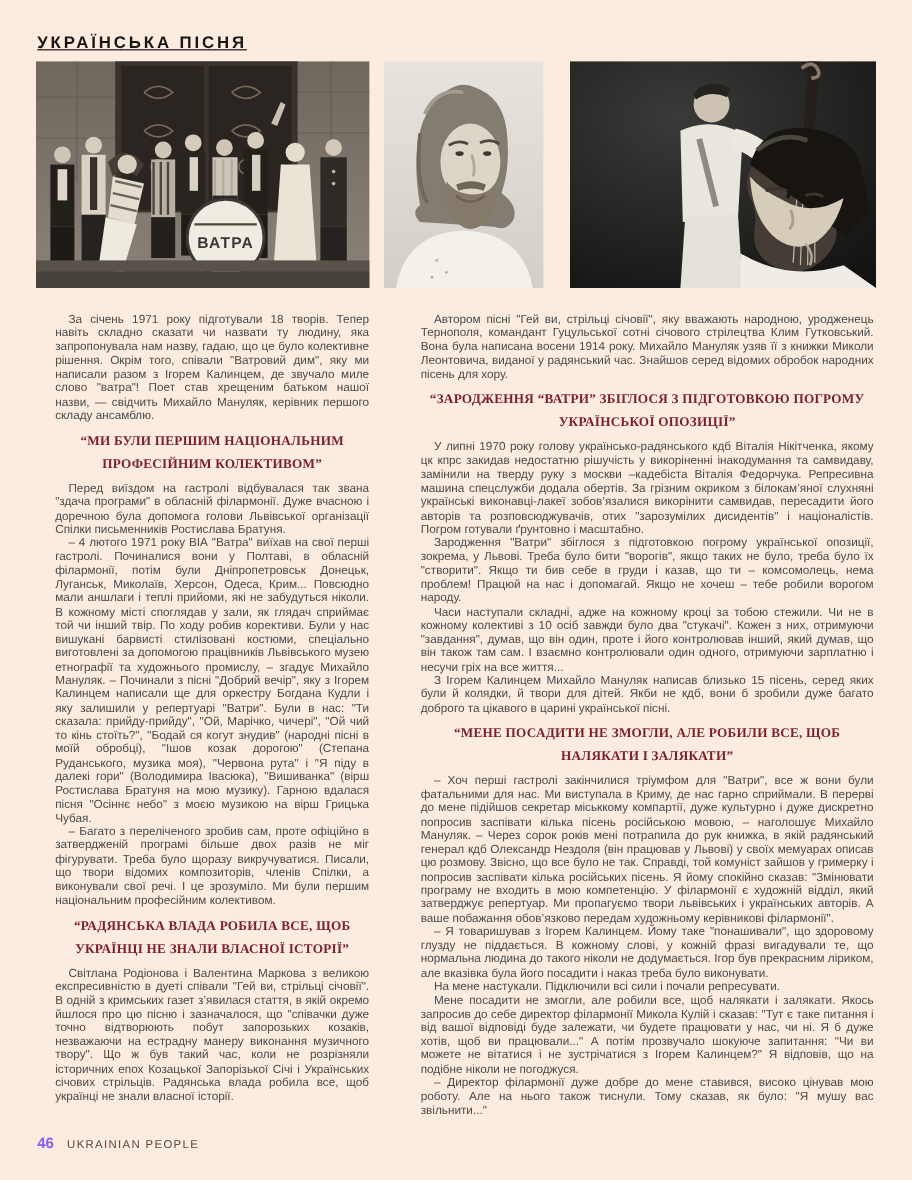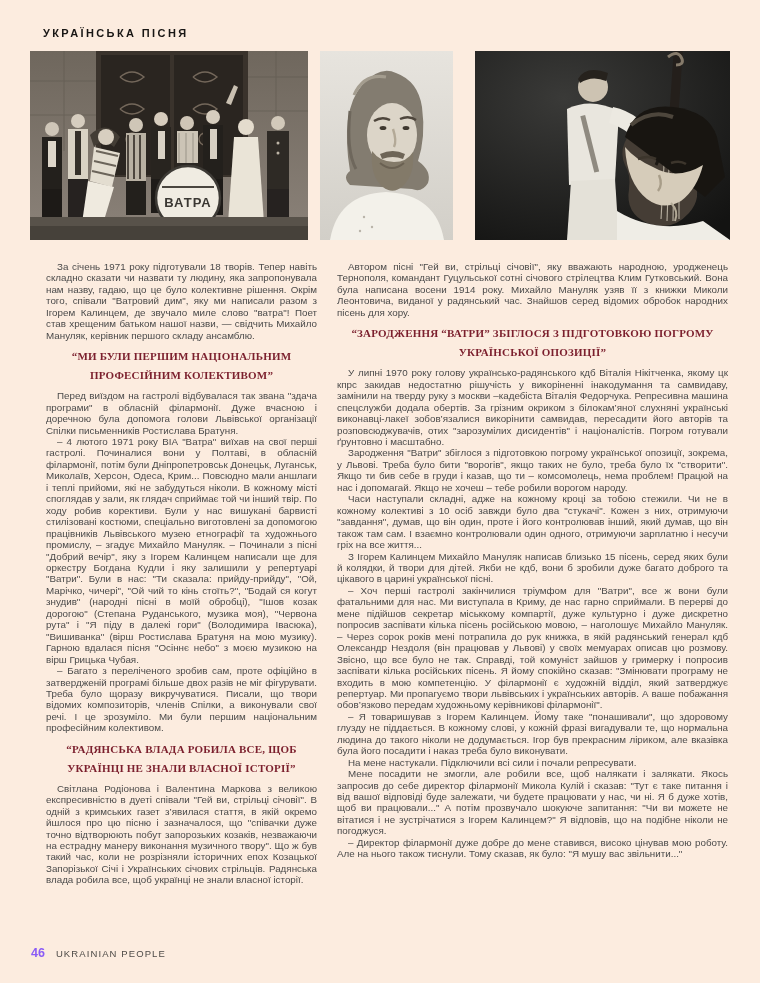--- a/index.html
+++ b/index.html
@@ -11,35 +11,36 @@
   }
   *{margin:0;padding:0;box-sizing:border-box}
   html,body{width:760px;height:983px}
   body{
     position:relative;
     background:var(--background,#fcecdf);
     font-family:"Liberation Sans",sans-serif;
     overflow:hidden;
   }
   .kicker{
-    position:absolute;top:27px;left:43px;
-    font-size:11px;font-weight:bold;letter-spacing:2.4px;
+    position:absolute;top:27px;left:31px;
+    font-size:14px;font-weight:bold;letter-spacing:2.4px;
     color:var(--header-ink,#181614);
+    text-decoration:underline;
   }
   .photo-row{
     position:absolute;top:51px;left:30px;width:700px;height:189px;
     display:flex;
   }
   .photo{height:189px;display:block;flex:none}
   .photo.p1{width:278px;margin-right:12px}
   .photo.p2{width:133px;margin-right:22px}
   .photo.p3{width:255px}
   .columns{
     position:absolute;top:261px;left:46px;width:682px;
-    display:flex;align-items:flex-start;
+    display:flex;align-items:flex-start;gap:23px;
   }
   .col{color:var(--body-ink,#4a4a4a)}
   .col-left{width:271px;margin-right:20px}
   .col-right{width:391px}
   .para{
     font-size:9.8px;line-height:11.45px;text-align:justify;
     text-indent:11px;
   }
   .subhead{
     font-family:"Liberation Serif",serif;
@@ -256,20 +257,21 @@
       <h3 class="subhead">“РАДЯНСЬКА ВЛАДА РОБИЛА ВСЕ, ЩОБ УКРАЇНЦІ НЕ ЗНАЛИ ВЛАСНОЇ ІСТОРІЇ”</h3>
       <p class="para">Світлана Родіонова і Валентина Маркова з великою експресивністю в дуеті співали "Гей ви, стрільці січовії". В одній з кримських газет з’явилася стаття, в якій окремо йшлося про цю пісню і зазначалося, що "співачки дуже точно відтворюють побут запорозьких козаків, незважаючи на естрадну манеру виконання музичного твору". Що ж був такий час, коли не розрізняли історичних епох Козацької Запорізької Січі і Українських січових стрільців. Радянська влада робила все, щоб українці не знали власної історії.</p>
     </div>
   <div class="col col-right">
       <p class="para">Автором пісні "Гей ви, стрільці січовії", яку вважають народною, уродженець Тернополя, командант Гуцульської сотні січового стрілецтва Клим Гутковський. Вона була написана восени 1914 року. Михайло Мануляк узяв її з книжки Миколи Леонтовича, виданої у радянський час. Знайшов серед відомих обробок народних пісень для хору.</p>
       <h3 class="subhead">“ЗАРОДЖЕННЯ “ВАТРИ” ЗБІГЛОСЯ З ПІДГОТОВКОЮ ПОГРОМУ УКРАЇНСЬКОЇ ОПОЗИЦІЇ”</h3>
       <p class="para">У липні 1970 року голову українсько-радянського кдб Віталія Нікітченка, якому цк кпрс закидав недостатню рішучість у викоріненні інакодумання та самвидаву, замінили на тверду руку з москви –кадебіста Віталія Федорчука. Репресивна машина спецслужби додала обертів. За грізним окриком з білокам’яної слухняні українські виконавці-лакеї зобов’язалися викорінити самвидав, пересадити його авторів та розповсюджувачів, отих "зарозумілих дисидентів" і націоналістів. Погром готували ґрунтовно і масштабно.</p>
       <p class="para">Зародження "Ватри" збіглося з підготовкою погрому української опозиції, зокрема, у Львові. Треба було бити "ворогів", якщо таких не було, треба було їх "створити". Якщо ти бив себе в груди і казав, що ти – комсомолець, нема проблем! Працюй на нас і допомагай. Якщо не хочеш – тебе робили ворогом народу.</p>
       <p class="para">Часи наступали складні, адже на кожному кроці за тобою стежили. Чи не в кожному колективі з 10 осіб завжди було два "стукачі". Кожен з них, отримуючи "завдання", думав, що він один, проте і його контролював інший, який думав, що він також там сам. І взаємно контролювали один одного, отримуючи зарплатню і несучи гріх на все життя...</p>
       <p class="para">З Ігорем Калинцем Михайло Мануляк написав близько 15 пісень, серед яких були й колядки, й твори для дітей. Якби не кдб, вони б зробили дуже багато доброго та цікавого в царині української пісні.</p>
+      <h3 class="subhead">“МЕНЕ ПОСАДИТИ НЕ ЗМОГЛИ, АЛЕ РОБИЛИ ВСЕ, ЩОБ НАЛЯКАТИ І ЗАЛЯКАТИ”</h3>
       <p class="para">– Хоч перші гастролі закінчилися тріумфом для "Ватри", все ж вони були фатальними для нас. Ми виступала в Криму, де нас гарно сприймали. В перерві до мене підійшов секретар міськкому компартії, дуже культурно і дуже дискретно попросив заспівати кілька пісень російською мовою, – наголошує Михайло Мануляк. – Через сорок років мені потрапила до рук книжка, в якій радянський генерал кдб Олександр Нездоля (він працював у Львові) у своїх мемуарах описав цю розмову. Звісно, що все було не так. Справді, той комуніст зайшов у гримерку і попросив заспівати кілька російських пісень. Я йому спокійно сказав: "Змінювати програму не входить в мою компетенцію. У філармонії є художній відділ, який затверджує репертуар. Ми пропагуємо твори львівських і українських авторів. А ваше побажання обов’язково передам художньому керівникові філармонії".</p>
       <p class="para">– Я товаришував з Ігорем Калинцем. Йому таке "понашивали", що здоровому глузду не піддається. В кожному слові, у кожній фразі вигадували те, що нормальна людина до такого ніколи не додумається. Ігор був прекрасним ліриком, але вказівка була його посадити і наказ треба було виконувати.</p>
       <p class="para">На мене настукали. Підключили всі сили і почали репресувати.</p>
       <p class="para">Мене посадити не змогли, але робили все, щоб налякати і залякати. Якось запросив до себе директор філармонії Микола Кулій і сказав: "Тут є таке питання і від вашої відповіді буде залежати, чи будете працювати у нас, чи ні. Я б дуже хотів, щоб ви працювали..." А потім прозвучало шокуюче запитання: "Чи ви можете не вітатися і не зустрічатися з Ігорем Калинцем?" Я відповів, що на подібне ніколи не погоджуся.</p>
       <p class="para">– Директор філармонії дуже добре до мене ставився, високо цінував мою роботу. Але на нього також тиснули. Тому сказав, як було: "Я мушу вас звільнити..."</p>
     </div>
 </div>
 
 <div class="footer">
   <span class="pageno">46</span>

